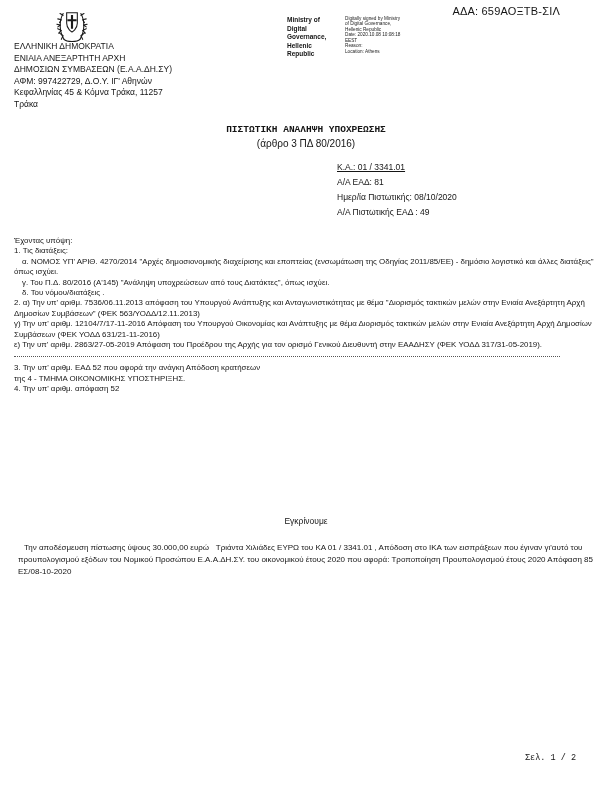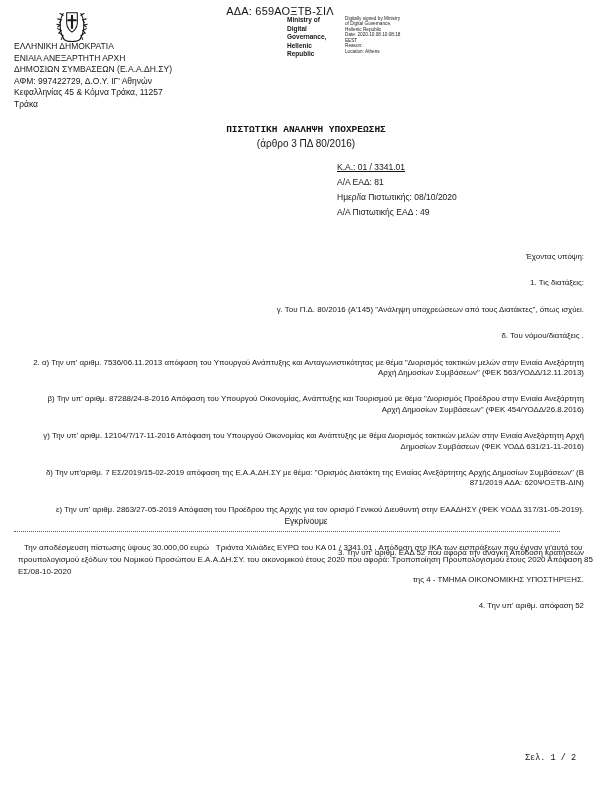--- a/index.html
+++ b/index.html
@@ -2,33 +2,33 @@
 <html><head>
 <meta charset="utf-8">
 <style>
   * { margin:0; padding:0; box-sizing:border-box; }
   html,body { background:#ffffff; }
   body {
     width:612px; height:792px; position:relative; overflow:hidden;
     font-family:"Liberation Sans","DejaVu Sans",sans-serif;
     color:#151515;
   }
-  .ada { position:absolute; top:5px; left:0; right:52px; text-align:center; font-size:11px; letter-spacing:.2px; }
+  .ada { position:absolute; top:5px; left:0; right:52px; text-align:right; font-size:11px; letter-spacing:.2px; }
   .emblem { position:absolute; left:56px; top:6px; }
   .authority { position:absolute; left:14px; top:41px; font-size:8.5px; line-height:11.6px; }
   .stamp { position:absolute; left:287px; top:16px; display:flex; gap:4px; align-items:flex-start; }
   .stamp-name { font-size:6.5px; font-weight:bold; line-height:8.5px; width:54px; }
   .stamp-details { font-size:6px; line-height:7px; transform:scale(.78); transform-origin:0 0; width:120px; color:#222; }
   .title-block { position:absolute; top:124px; left:0; right:0; text-align:center; }
   .title-main { font-size:9.5px; font-weight:bold;font-family:Liberation Mono, monospace; }
   .title-sub { font-size:10px; margin-top:3px; }
   .meta { position:absolute; left:337px; top:160px; font-size:8.5px; line-height:15px; }
   .meta .ka { text-decoration:underline; }
   .body-text { position:absolute; left:14px; top:236px; width:586px; font-size:7.9px; line-height:10.4px; }
-  .body-text p { margin:16px;text-align:right; }
+  .body-text p { margin:0; }
   .body-text p.indent { text-indent:8px; }
   .dots { border-top:1.5px dotted #555; height:1px; width:546px; margin:6px 0 6px 0; }
   .approve { position:absolute; top:516px; left:0; right:0; text-align:center; font-size:8.5px; }
   .approval-text { position:absolute; top:542px; left:18px; width:578px; font-size:8px; line-height:11.8px; text-indent:6px; }
   .footer { position:absolute; top:753px; right:36px; font-size:8.5px;font-family:Liberation Mono, monospace; }
 </style>
 </head>
 <body>
 
 <div class="ada">ΑΔΑ: 659ΑΟΞΤΒ-ΣΙΛ</div>
@@ -79,26 +79,25 @@
 <div class="meta">
   <div class="ka">Κ.Α.: 01 / 3341.01</div>
   <div>Α/Α ΕΑΔ: 81</div>
   <div>Ημερ/ία Πιστωτικής: 08/10/2020</div>
   <div>Α/Α Πιστωτικής ΕΑΔ : 49</div>
 </div>
 
 <div class="body-text">
   <p>Έχοντας υπόψη:</p>
   <p>1. Τις διατάξεις:</p>
+  <p class="indent">α. ΝΟΜΟΣ ΥΠ' ΑΡΙΘ. 4270/2014 "Αρχές δημοσιονομικής διαχείρισης και εποπτείας (ενσωμάτωση της Οδηγίας 2011/85/ΕΕ) - δημόσιο λογιστικό και άλλες διατάξεις" όπως ισχύει.</p>
   <p class="indent">γ. Του Π.Δ. 80/2016 (Α'145) "Ανάληψη υποχρεώσεων από τους Διατάκτες", όπως ισχύει.</p>
   <p class="indent">δ. Του νόμου/διατάξεις .</p>
   <p>2. α) Την υπ' αριθμ. 7536/06.11.2013 απόφαση του Υπουργού Ανάπτυξης και Ανταγωνιστικότητας με θέμα "Διορισμός τακτικών μελών στην Ενιαία Ανεξάρτητη Αρχή Δημοσίων Συμβάσεων" (ΦΕΚ 563/ΥΟΔΔ/12.11.2013)</p>
-  <p>β) Την υπ' αριθμ. 87288/24-8-2016 Απόφαση του Υπουργού Οικονομίας, Ανάπτυξης και Τουρισμού με θέμα "Διορισμός Προέδρου στην Ενιαία Ανεξάρτητη Αρχή Δημοσίων Συμβάσεων" (ΦΕΚ 454/ΥΟΔΔ/26.8.2016)</p>
   <p>γ) Την υπ' αριθμ. 12104/7/17-11-2016 Απόφαση του Υπουργού Οικονομίας και Ανάπτυξης με θέμα Διορισμός τακτικών μελών στην Ενιαία Ανεξάρτητη Αρχή Δημοσίων Συμβάσεων (ΦΕΚ ΥΟΔΔ 631/21-11-2016)</p>
-  <p>δ) Την υπ'αριθμ. 7 ΕΣ/2019/15-02-2019 απόφαση της Ε.Α.Α.ΔΗ.ΣΥ με θέμα: "Ορισμός Διατάκτη της Ενιαίας Ανεξάρτητης Αρχής Δημοσίων Συμβάσεων" (Β 871/2019 ΑΔΑ: 620ΨΟΞΤΒ-ΔΙΝ)</p>
   <p>ε) Την υπ' αριθμ. 2863/27-05-2019 Απόφαση του Προέδρου της Αρχής για τον ορισμό Γενικού Διευθυντή στην ΕΑΑΔΗΣΥ (ΦΕΚ ΥΟΔΔ 317/31-05-2019).</p>
   <div class="dots"></div>
   <p>3. Την υπ' αριθμ. ΕΑΔ 52 που αφορά την ανάγκη Απόδοση κρατήσεων</p>
   <p>της 4 - ΤΜΗΜΑ ΟΙΚΟΝΟΜΙΚΗΣ ΥΠΟΣΤΗΡΙΞΗΣ.</p>
   <p>4. Την υπ' αριθμ. απόφαση 52</p>
 </div>
 
 <div class="approve">Εγκρίνουμε</div>
 
 <p class="approval-text">Την αποδέσμευση πίστωσης ύψους 30.000,00 ευρώ&nbsp;&nbsp;&nbsp;Τριάντα Χιλιάδες ΕΥΡΩ του ΚΑ 01 / 3341.01 , Απόδοση στο ΙΚΑ των εισπράξεων που έγιναν γι'αυτό του προυπολογισμού εξόδων του Νομικού Προσώπου Ε.Α.Α.ΔΗ.ΣΥ. του οικονομικού έτους 2020 που αφορά: Τροποποίηση Προυπολογισμού έτους 2020 Απόφαση 85 ΕΣ/08-10-2020</p>

